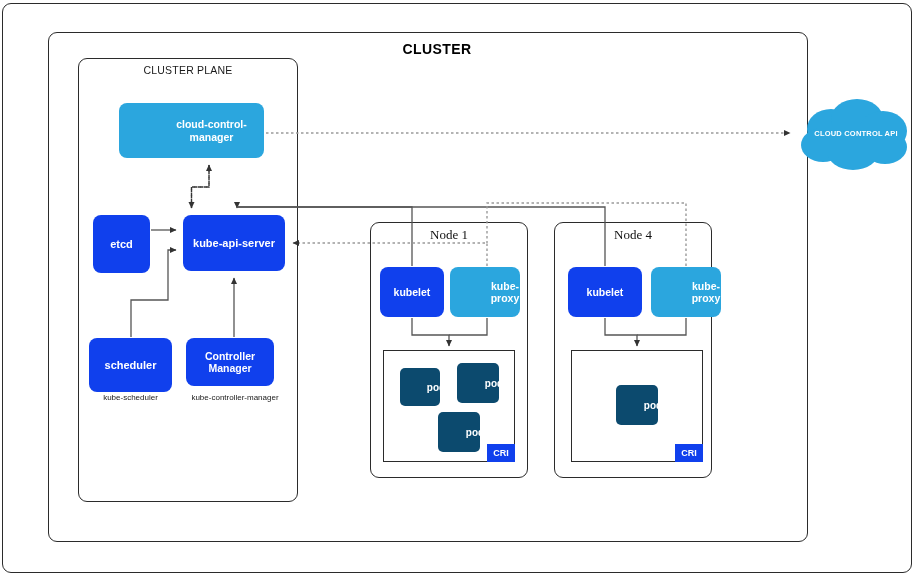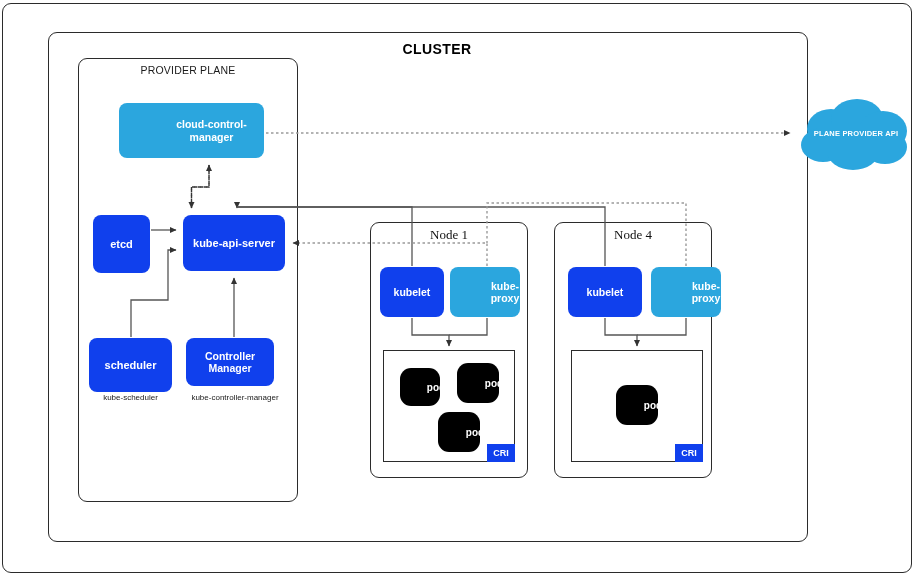--- a/index.html
+++ b/index.html
@@ -106,25 +106,25 @@
   #node1-kubeproxy { left: 450px; top: 267px; width: 70px; height: 50px; font-size: 10.5px; }
   #node2-kubelet { left: 568px; top: 267px; width: 74px; height: 50px; font-size: 10.5px; }
   #node2-kubeproxy { left: 651px; top: 267px; width: 70px; height: 50px; font-size: 10.5px; }
 
   .pod {
     position: absolute;
     box-sizing: border-box;
     display: flex;
     align-items: center;
     justify-content: center;
-    background: #000000;
+    background: #0c4a6e;
     color: #ffffff;
     font-weight: bold;
     font-size: 10px;
-    border-radius: 11px;
+    border-radius: 5px;
     padding-left: 32px;
   }
   #node1-pod1 { left: 400px; top: 368px; width: 40px; height: 38px; }
   #node1-pod2 { left: 457px; top: 363px; width: 42px; height: 40px; }
   #node1-pod3 { left: 438px; top: 412px; width: 42px; height: 40px; }
   #node2-pod1 { left: 616px; top: 385px; width: 42px; height: 40px; }
 
   .cri-badge {
     position: absolute;
     box-sizing: border-box;
@@ -236,21 +236,21 @@
     <path class="dashed-line" d="M 686,266 L 686,203 L 487,203 L 487,243"></path>
 
     <path class="solid-line" d="M 412,318 L 412,335 L 449,335 L 449,346" marker-end="url(#arrow-solid)"></path>
     <path class="solid-line" d="M 487,318 L 487,335 L 449,335"></path>
 
     <path class="solid-line" d="M 605,318 L 605,335 L 637,335 L 637,346" marker-end="url(#arrow-solid)"></path>
     <path class="solid-line" d="M 686,318 L 686,335 L 637,335"></path>
   </svg>
 
   <div class="title-cluster">CLUSTER</div>
-  <div class="title-control-plane">PROVIDER PLANE</div>
+  <div class="title-control-plane">CLUSTER PLANE</div>
   <div class="title-node" id="node1-title">Node 1</div>
   <div class="title-node" id="node2-title">Node 4</div>
 
   <div class="box light" id="cloud-control-manager">cloud-control-manager</div>
   <div class="box dark" id="etcd">etcd</div>
   <div class="box dark" id="kube-api-server">kube-api-server</div>
   <div class="box dark" id="scheduler">scheduler</div>
   <div class="box dark" id="controller-manager">Controller Manager</div>
   <div class="sublabel" id="scheduler-sublabel">kube-scheduler</div>
   <div class="sublabel" id="controller-manager-sublabel">kube-controller-manager</div>
@@ -272,16 +272,16 @@
       <g fill="#2BA6DE">
         <ellipse cx="34" cy="34" rx="24" ry="20"></ellipse>
         <ellipse cx="60" cy="24" rx="26" ry="20"></ellipse>
         <ellipse cx="86" cy="36" rx="24" ry="20"></ellipse>
         <ellipse cx="26" cy="50" rx="22" ry="17"></ellipse>
         <ellipse cx="56" cy="56" rx="26" ry="19"></ellipse>
         <ellipse cx="88" cy="52" rx="22" ry="17"></ellipse>
         <rect x="20" y="30" width="80" height="30"></rect>
       </g>
     </svg>
-    <div class="cloud-label">PLANE PROVIDER API</div>
+    <div class="cloud-label">CLOUD CONTROL API</div>
   </div>
 
 </div>
 
 </body></html>

